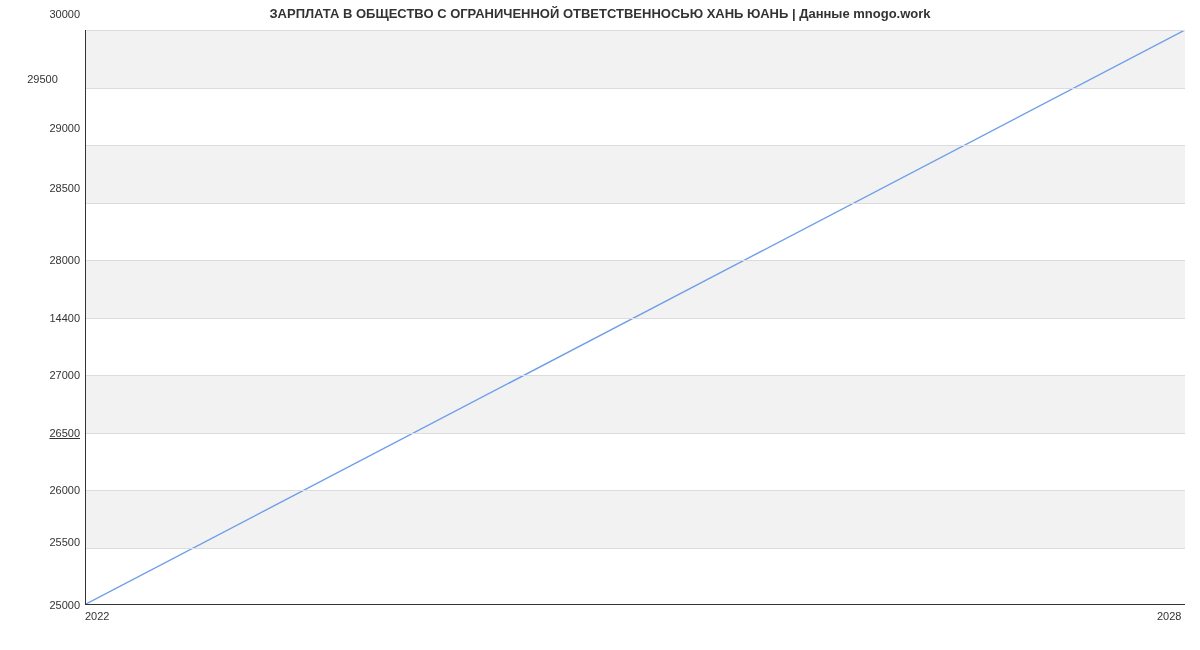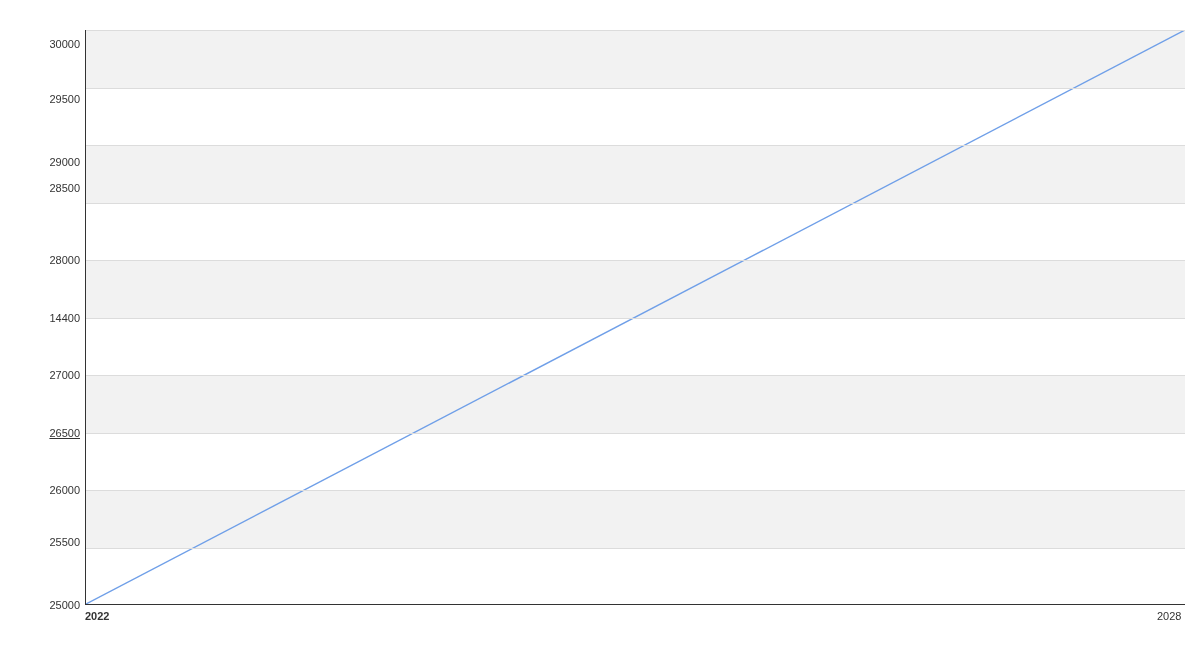--- a/index.html
+++ b/index.html
@@ -76,20 +76,21 @@
   svg.line path {
     fill: none;
     stroke: #6f9fe8;
     stroke-width: 1.4;
   }
 </style>
 </head>
 <body>
 
 <div class="chart-wrap">
+  <div class="title">ЗАРПЛАТА В ОБЩЕСТВО С ОГРАНИЧЕННОЙ ОТВЕТСТВЕННОСЬЮ ХАНЬ ЮАНЬ | Данные mnogo.work</div>
   <div class="plot" id="plot">
       <div class="band" style="top: 0px; height: 57.5px;"></div>
       <div class="band" style="top: 115px; height: 57.5px;"></div>
       <div class="band" style="top: 230px; height: 57.5px;"></div>
       <div class="band" style="top: 345px; height: 57.5px;"></div>
       <div class="band" style="top: 460px; height: 57.5px;"></div>
     <svg class="line" id="line-svg" preserveAspectRatio="none" viewBox="0 0 1100 575">
         <path d="M0 575 L1100 0"></path>
       </svg>
   <div class="gridline" style="top: 517.5px;"></div>
@@ -104,18 +105,18 @@
       <div class="gridline" style="top: 0px;"></div>
     </div>
 <div class="y-tick" style="top: 605px;">25000</div>
     <div class="y-tick" style="top: 542px;">25500</div>
     <div class="y-tick" style="top: 490px;">26000</div>
     <div class="y-tick" style="top: 432.5px; text-decoration: underline;">26500</div>
     <div class="y-tick" style="top: 375px;">27000</div>
     <div class="y-tick" style="top: 317.5px;">14400</div>
     <div class="y-tick" style="top: 260px;">28000</div>
     <div class="y-tick" style="top: 188px;">28500</div>
-    <div class="y-tick" style="top: 162px;">29000</div>
-    <div class="y-tick" style="top: 99px;">29500</div>
-    <div class="y-tick" style="top: 44px;">30000</div>
-    <div class="x-tick" style="left: 85px; transform: translateX(0px); font-weight: bold;">2022</div>
+    <div class="y-tick" style="top: 128px;">29000</div>
+    <div class="y-tick" style="top: 79px; text-align: center;">29500</div>
+    <div class="y-tick" style="top: 14px;">30000</div>
+    <div class="x-tick" style="left: 85px; transform: translateX(0px);">2022</div>
     <div class="x-tick" style="left: 1157px;">2028</div>
   </div>
 
 </body></html>

